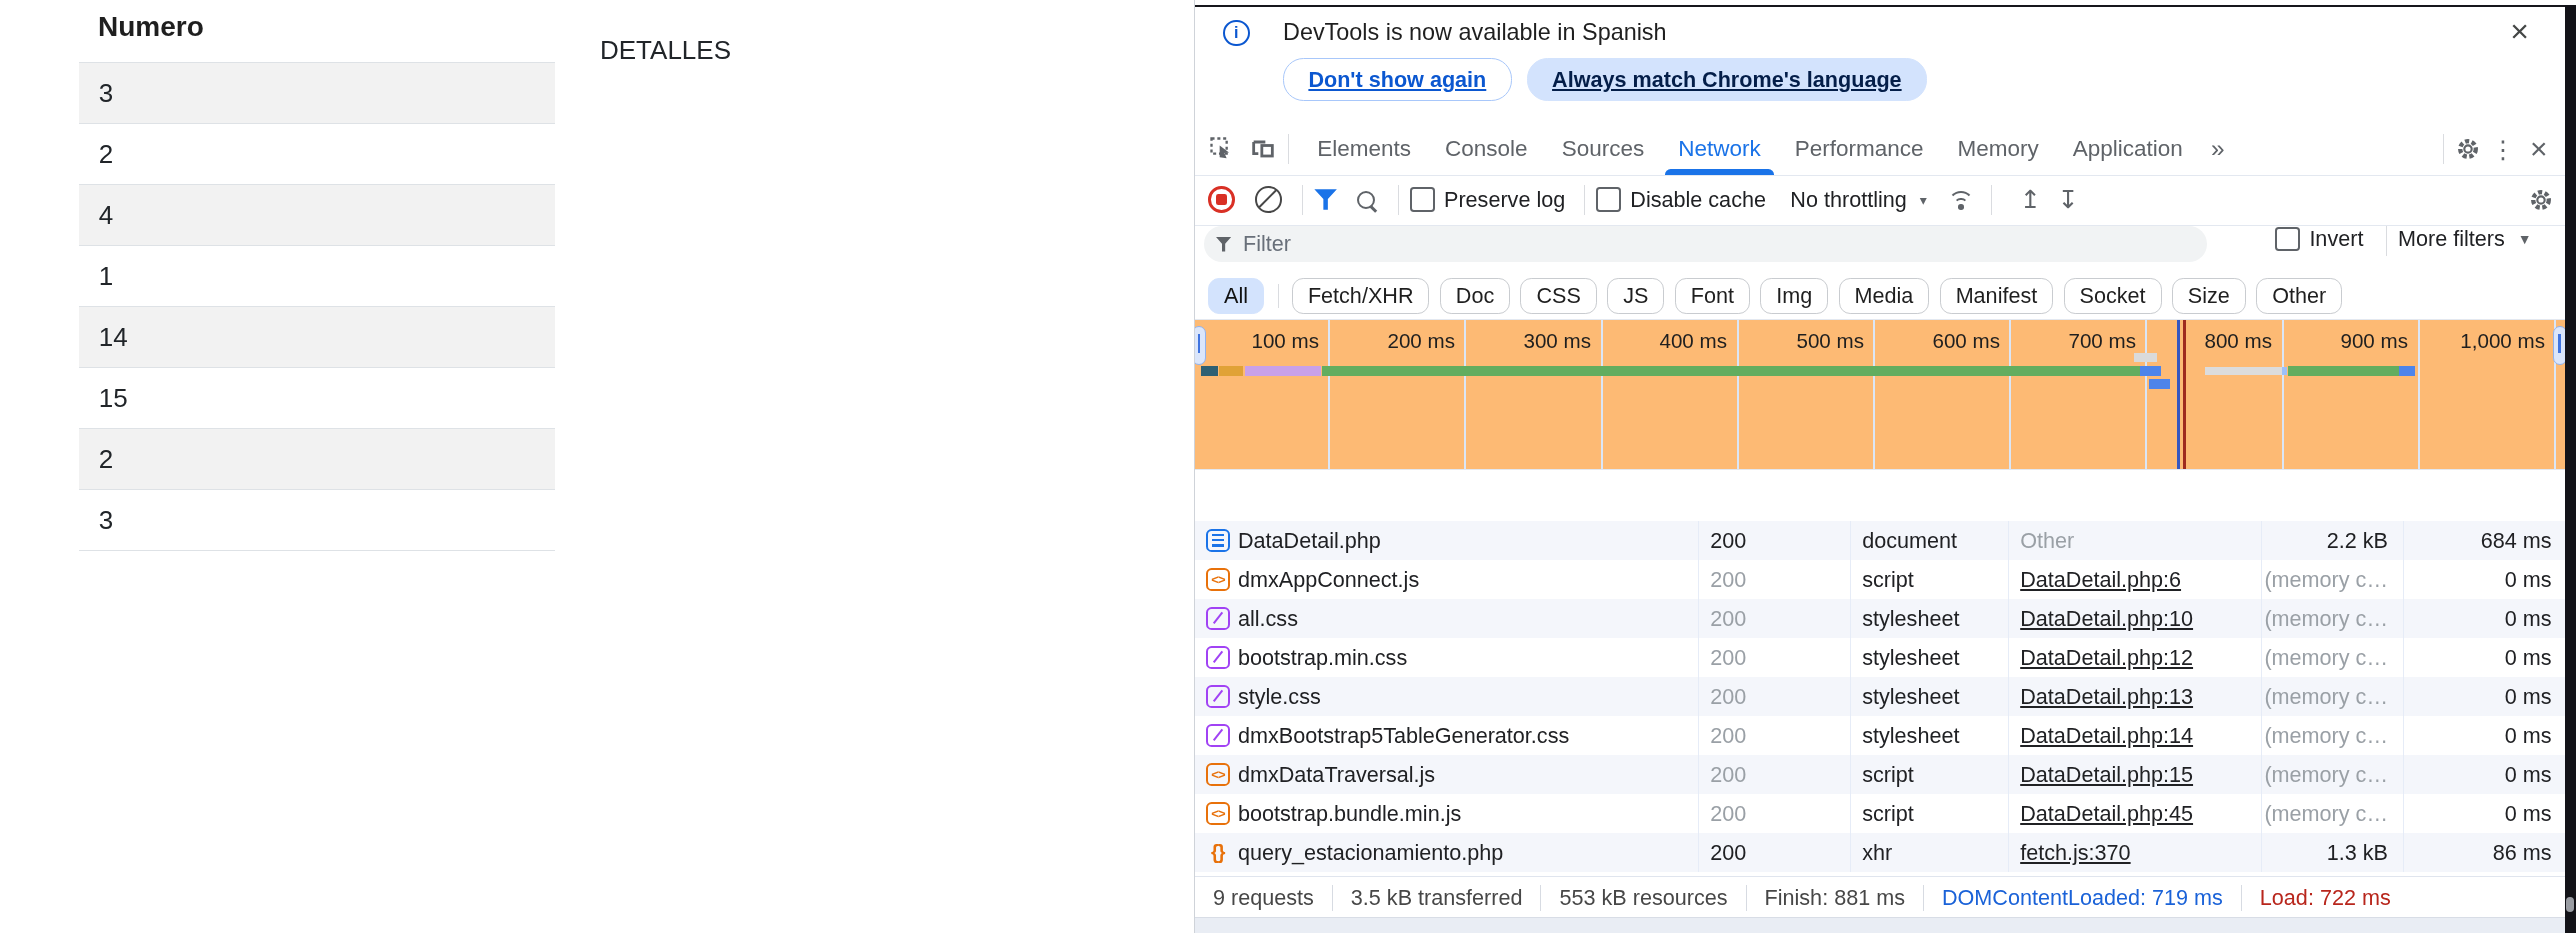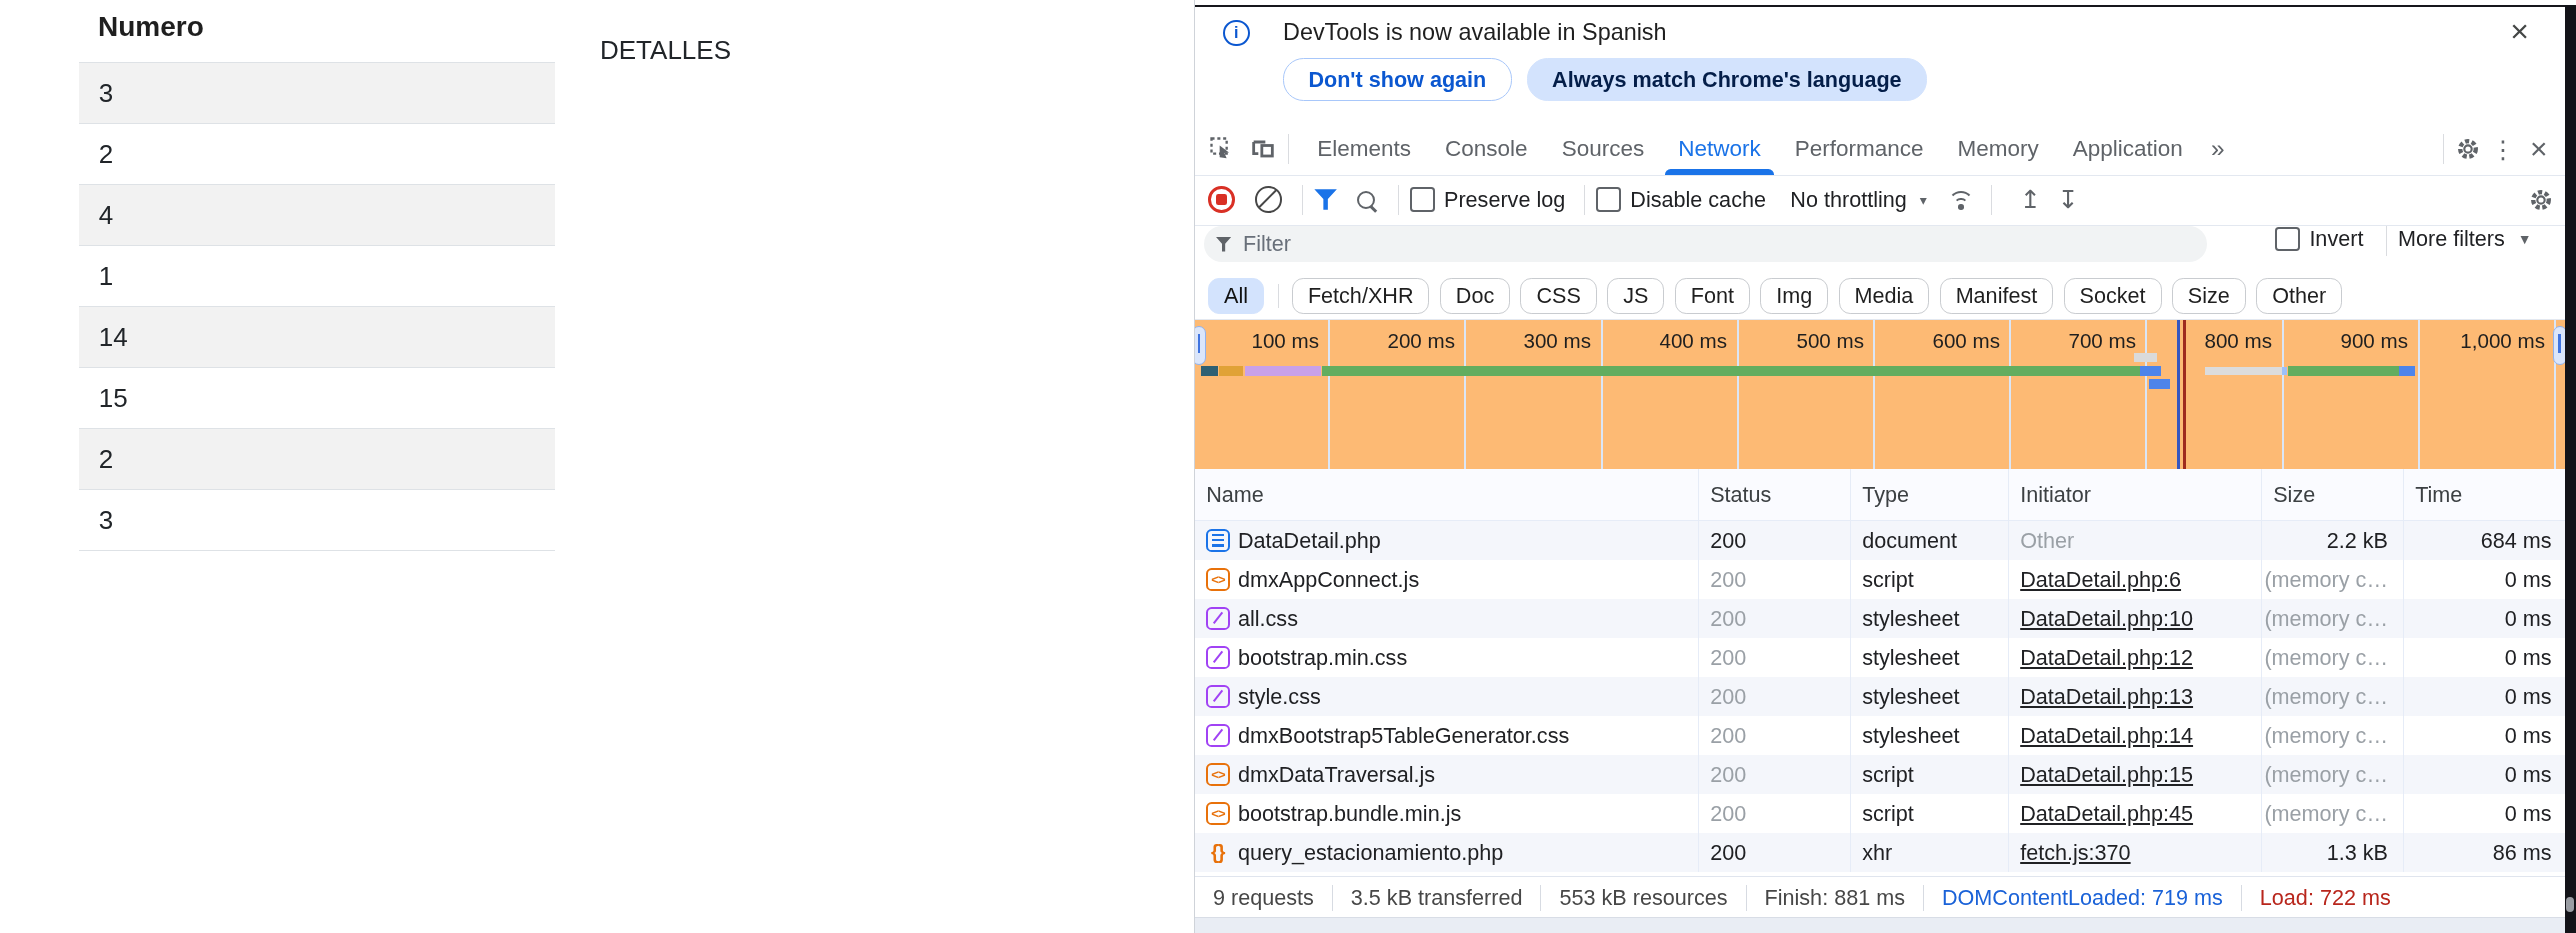--- a/index.html
+++ b/index.html
@@ -22,21 +22,21 @@
   .edge-right{position:absolute;top:4.7px;bottom:0;right:0;width:11.2px;background:#131318;z-index:41;}
   .edge-right .thumb{position:absolute;left:0.9px;bottom:22.5px;width:8.4px;height:15px;border-radius:4.7px;background:#9a9da3;}
   .vline-sep{width:0.9px;background:#dadce0;height:30px;margin:0 11.2px;flex:0 0 auto;}
   
   #notify{position:absolute;left:0;top:0;right:0;height:123px;background:#fff;}
   .info-ic{position:absolute;left:28px;top:19.7px;width:22.5px;height:22.5px;border:2.3px solid #0b57d0;
            border-radius:50%;color:#0b57d0;font-size:16px;font-weight:bold;text-align:center;line-height:22.5px;}
   .notify-msg{position:absolute;left:88px;top:19px;font-size:23.4px;color:#1f1f1f;}
   .notify-x{position:absolute;right:47px;top:15px;font-size:32px;color:#444746;cursor:default;line-height:32px;}
   .btnrow{position:absolute;left:88px;top:58px;display:flex;gap:15px;}
-  .pill{height:41px;line-height:41px;border-radius:20.6px;padding:0 24.4px;font-size:21.6px;font-weight:600;white-space:nowrap;}
+  .pill{height:41px;line-height:41px;border-radius:20.6px;padding:0 24.4px;font-size:21.6px;font-weight:600;white-space:nowrap;text-decoration:underline;}
   .pill.outline{background:#fff;border:1.4px solid #a8c7fa;color:#0b57d0;}
   .pill.tonal{background:#d3e3fd;color:#041e49;border:1.4px solid #d3e3fd;}
   
   #tabbar{position:absolute;left:0;top:123px;right:0;height:52px;display:flex;align-items:center;
           border-bottom:0.9px solid #e3e8f0;}
   .tab{position:relative;height:52px;line-height:52px;padding:0 17px;color:#5f6368;font-size:22.5px;}
   .tab.active{color:#1a73e8;}
   .tab.active::after{content:"";position:absolute;left:3.7px;right:3.7px;bottom:0;height:5.6px;
           background:#1a73e8;border-radius:5.6px 5.6px 0 0;}
   .tb-ic{color:#5f6368;display:flex;align-items:center;justify-content:center;flex:0 0 auto;}
@@ -285,28 +285,20 @@
         <div class="seg" style="left: 1010px; top: 47px; width: 77px; height: 7.5px; background: rgb(220, 220, 220);"></div>
         <div class="seg" style="left: 1087px; top: 47px; width: 4.7px; height: 7.5px; background: rgb(157, 192, 248);"></div>
         <div class="seg" style="left: 1093px; top: 46px; width: 111px; height: 10.3px; background: rgb(99, 173, 95);"></div>
         <div class="seg" style="left: 1204px; top: 46px; width: 16px; height: 10.3px; background: rgb(77, 132, 234);"></div>
         <div class="marker" style="left: 982px; background: rgb(53, 87, 192);"></div>
         <div class="marker" style="left: 988px; background: rgb(158, 42, 30);"></div>
         <div class="handle" style="left: -2.8px;"></div>
         <div class="handle" style="right: 9.4px;"></div>
       </div>
 
-    <div id="netheader">
-      <div class="hc c-name">Name</div>
-      <div class="hc c-status">Status</div>
-      <div class="hc c-type">Type</div>
-      <div class="hc c-init">Initiator</div>
-      <div class="hc c-size rt" style="justify-content:flex-start">Size</div>
-      <div class="hc c-time">Time</div>
-    </div>
 
     <div id="netrows">
         <div class="nrow stripe">
           <div class="nc c-name">
             <span class="fic document">
               <i></i>
             </span>
             <span>DataDetail.php</span>
           </div>
           <div class="nc c-status">200</div>

